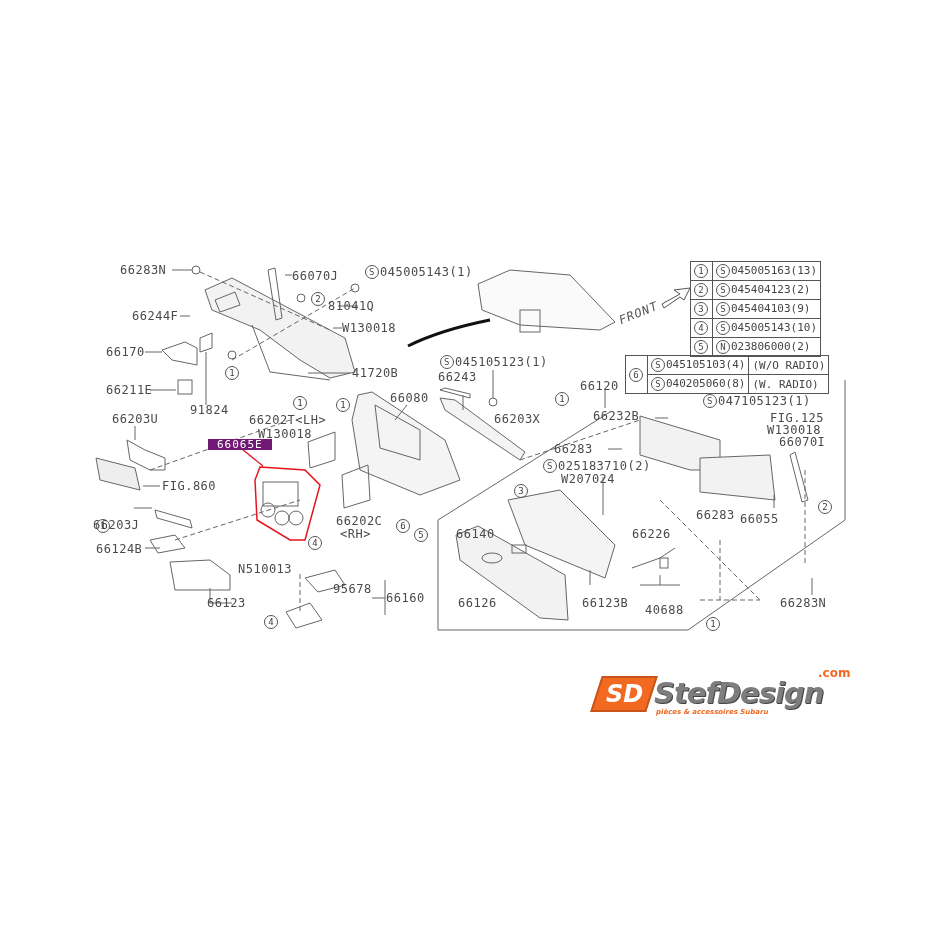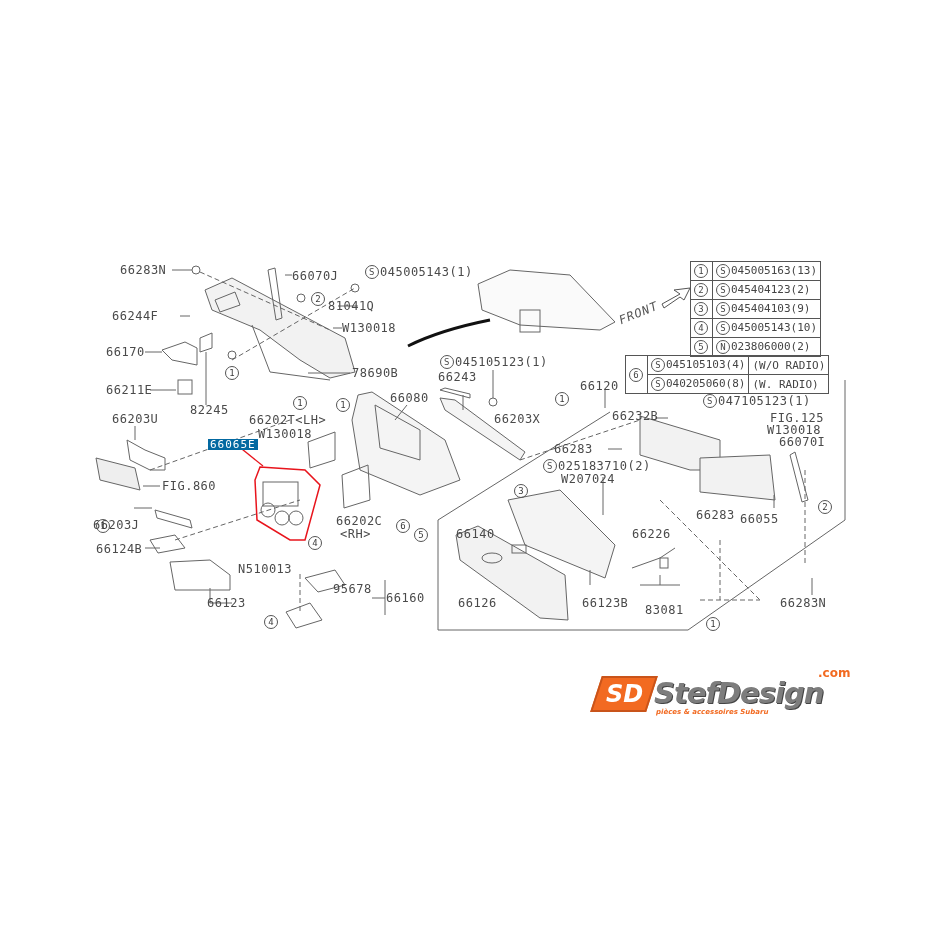--- a/index.html
+++ b/index.html
@@ -1,20 +1,20 @@
 <!DOCTYPE html>
 <html><head>
 <meta charset="utf-8">
 <style>
   html,body{margin:0;padding:0;background:#ffffff;}
   body{width:931px;height:931px;position:relative;overflow:hidden;font-family:"DejaVu Sans Mono","Liberation Mono",monospace;color:#3a3a3a;}
   .canvas{position:absolute;left:0;top:0;width:931px;height:931px;}
   svg.art{position:absolute;left:0;top:0;}
   .lbl{position:absolute;font-size:12px;letter-spacing:0.5px;line-height:13px;white-space:nowrap;color:#4a4a4a;}
-  .hl{position:absolute;background:#0369a1;color:#fff;font-size:11px;line-height:11px;padding:0 2px;letter-spacing:1px;}
+  .hl{position:absolute;background:#701a75;color:#fff;font-size:11px;line-height:11px;padding:0 9px;letter-spacing:1px;}
   .circ{display:inline-block;width:12px;height:12px;border:1px solid #555;border-radius:50%;font-size:9px;line-height:12px;text-align:center;margin-right:1px;vertical-align:middle;}
   .circ.bare{position:absolute;}
   table.legend{position:absolute;border-collapse:collapse;font-size:11px;color:#444;}
   table.legend td{border:1px solid #555;padding:0 3px;height:18px;white-space:nowrap;}
   .front{position:absolute;font-size:12px;font-style:italic;color:#555;transform:rotate(-22deg);letter-spacing:1px;}
   .logo{position:absolute;left:596px;top:672px;width:260px;height:46px;}
   .logo .box{position:absolute;left:0;top:4px;width:52px;height:32px;background:#f26a21;transform:skewX(-18deg);border:2px solid #c9541a;}
   .logo .box span{position:absolute;left:8px;top:2px;color:#fff;font:bold italic 24px "DejaVu Sans",sans-serif;transform:skewX(18deg);}
   .logo .name{position:absolute;left:58px;top:4px;font:italic bold 29px "DejaVu Sans",sans-serif;color:#7d7d7d;letter-spacing:-1px;text-shadow:1px 1px 0 #444;}
   .logo .com{position:absolute;left:222px;top:-6px;font:bold 12px "DejaVu Sans",sans-serif;color:#f26a21;}
@@ -142,60 +142,60 @@
     </g>
 
     <path d="M408 346 Q440 330 490 320" fill="none" stroke="#111" stroke-width="3"></path>
 
     <path d="M662 304 L680 294 L674 290 L690 288 L684 300 L680 297 L664 308 Z" fill="none" stroke="#555"></path>
   </svg>
 
   <span class="lbl" style="left:120px;top:264px">66283N</span>
   <span class="lbl" style="left:292px;top:270px">66070J</span>
   <span class="lbl" style="left:365px;top:265px"><span class="circ">S</span><span>045005143(1)</span></span>
-  <span class="lbl" style="left:112px;top:310px">66244F</span>
+  <span class="lbl" style="left:132px;top:310px">66244F</span>
   <span class="lbl" style="left:328px;top:300px">81041Q</span>
   <span class="lbl" style="left:106px;top:346px">66170</span>
   <span class="lbl" style="left:342px;top:322px">W130018</span>
-  <span class="lbl" style="left:352px;top:367px">78690B</span>
+  <span class="lbl" style="left:352px;top:367px">41720B</span>
   <span class="lbl" style="left:106px;top:384px">66211E</span>
-  <span class="lbl" style="left:190px;top:404px">82245</span>
+  <span class="lbl" style="left:190px;top:404px">91824</span>
   <span class="lbl" style="left:112px;top:413px">66203U</span>
   <span class="lbl" style="left:249px;top:414px">66202T&lt;LH&gt;</span>
   <span class="lbl" style="left:258px;top:428px">W130018</span>
   <span class="hl" style="left:208px;top:439px">66065E</span>
   <span class="lbl" style="left:162px;top:480px">FIG.860</span>
   <span class="lbl" style="left:93px;top:519px">66203J</span>
   <span class="lbl" style="left:96px;top:543px">66124B</span>
   <span class="lbl" style="left:390px;top:392px">66080</span>
   <span class="lbl" style="left:336px;top:515px">66202C</span>
   <span class="lbl" style="left:340px;top:528px">&lt;RH&gt;</span>
   <span class="lbl" style="left:238px;top:563px">N510013</span>
   <span class="lbl" style="left:333px;top:583px">95678</span>
   <span class="lbl" style="left:386px;top:592px">66160</span>
   <span class="lbl" style="left:207px;top:597px">66123</span>
   <span class="lbl" style="left:440px;top:355px"><span class="circ">S</span><span>045105123(1)</span></span>
   <span class="lbl" style="left:438px;top:371px">66243</span>
   <span class="lbl" style="left:494px;top:413px">66203X</span>
   <span class="lbl" style="left:580px;top:380px">66120</span>
-  <span class="lbl" style="left:612px;top:410px">66232B</span>
+  <span class="lbl" style="left:593px;top:410px">66232B</span>
   <span class="lbl" style="left:703px;top:394px"><span class="circ">S</span><span>047105123(1)</span></span>
   <span class="lbl" style="left:770px;top:412px">FIG.125</span>
   <span class="lbl" style="left:767px;top:424px">W130018</span>
   <span class="lbl" style="left:779px;top:436px">66070I</span>
   <span class="lbl" style="left:554px;top:443px">66283</span>
   <span class="lbl" style="left:543px;top:459px"><span class="circ">S</span><span>025183710(2)</span></span>
   <span class="lbl" style="left:561px;top:473px">W207024</span>
   <span class="lbl" style="left:696px;top:509px">66283</span>
   <span class="lbl" style="left:632px;top:528px">66226</span>
   <span class="lbl" style="left:740px;top:513px">66055</span>
   <span class="lbl" style="left:456px;top:528px">66140</span>
   <span class="lbl" style="left:458px;top:597px">66126</span>
   <span class="lbl" style="left:582px;top:597px">66123B</span>
-  <span class="lbl" style="left:645px;top:604px">83081</span>
+  <span class="lbl" style="left:645px;top:604px">40688</span>
   <span class="lbl" style="left:780px;top:597px">66283N</span>
   <span class="front" style="left:618px;top:306px">FRONT</span>
 
   <span class="circ bare" style="left:225px;top:366px">1</span>
   <span class="circ bare" style="left:311px;top:292px">2</span>
   <span class="circ bare" style="left:293px;top:396px">1</span>
   <span class="circ bare" style="left:336px;top:398px">1</span>
   <span class="circ bare" style="left:96px;top:519px">1</span>
   <span class="circ bare" style="left:308px;top:536px">4</span>
   <span class="circ bare" style="left:264px;top:615px">4</span>

